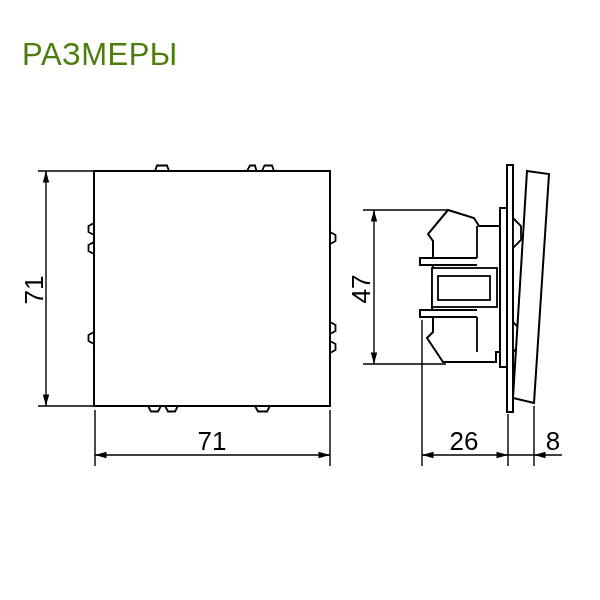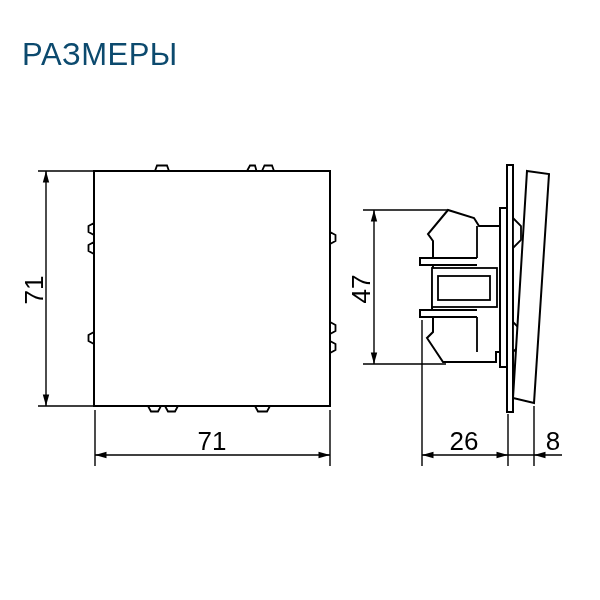--- a/index.html
+++ b/index.html
@@ -16,21 +16,21 @@
     font-family: "Liberation Sans", sans-serif;
   }
   .page-title {
     position: absolute;
     left: 22px;
     top: 38px;
     font-size: 31px;
     line-height: 34px;
     font-weight: 400;
     letter-spacing: 0.5px;
-    color: #0c4a6e;
+    color: #4d7c0f;
     margin: 0;
   }
   svg.drawing {
     position: absolute;
     left: 0;
     top: 0;
   }
   svg.drawing .outline {
     fill: #ffffff;
     stroke: #000000;

